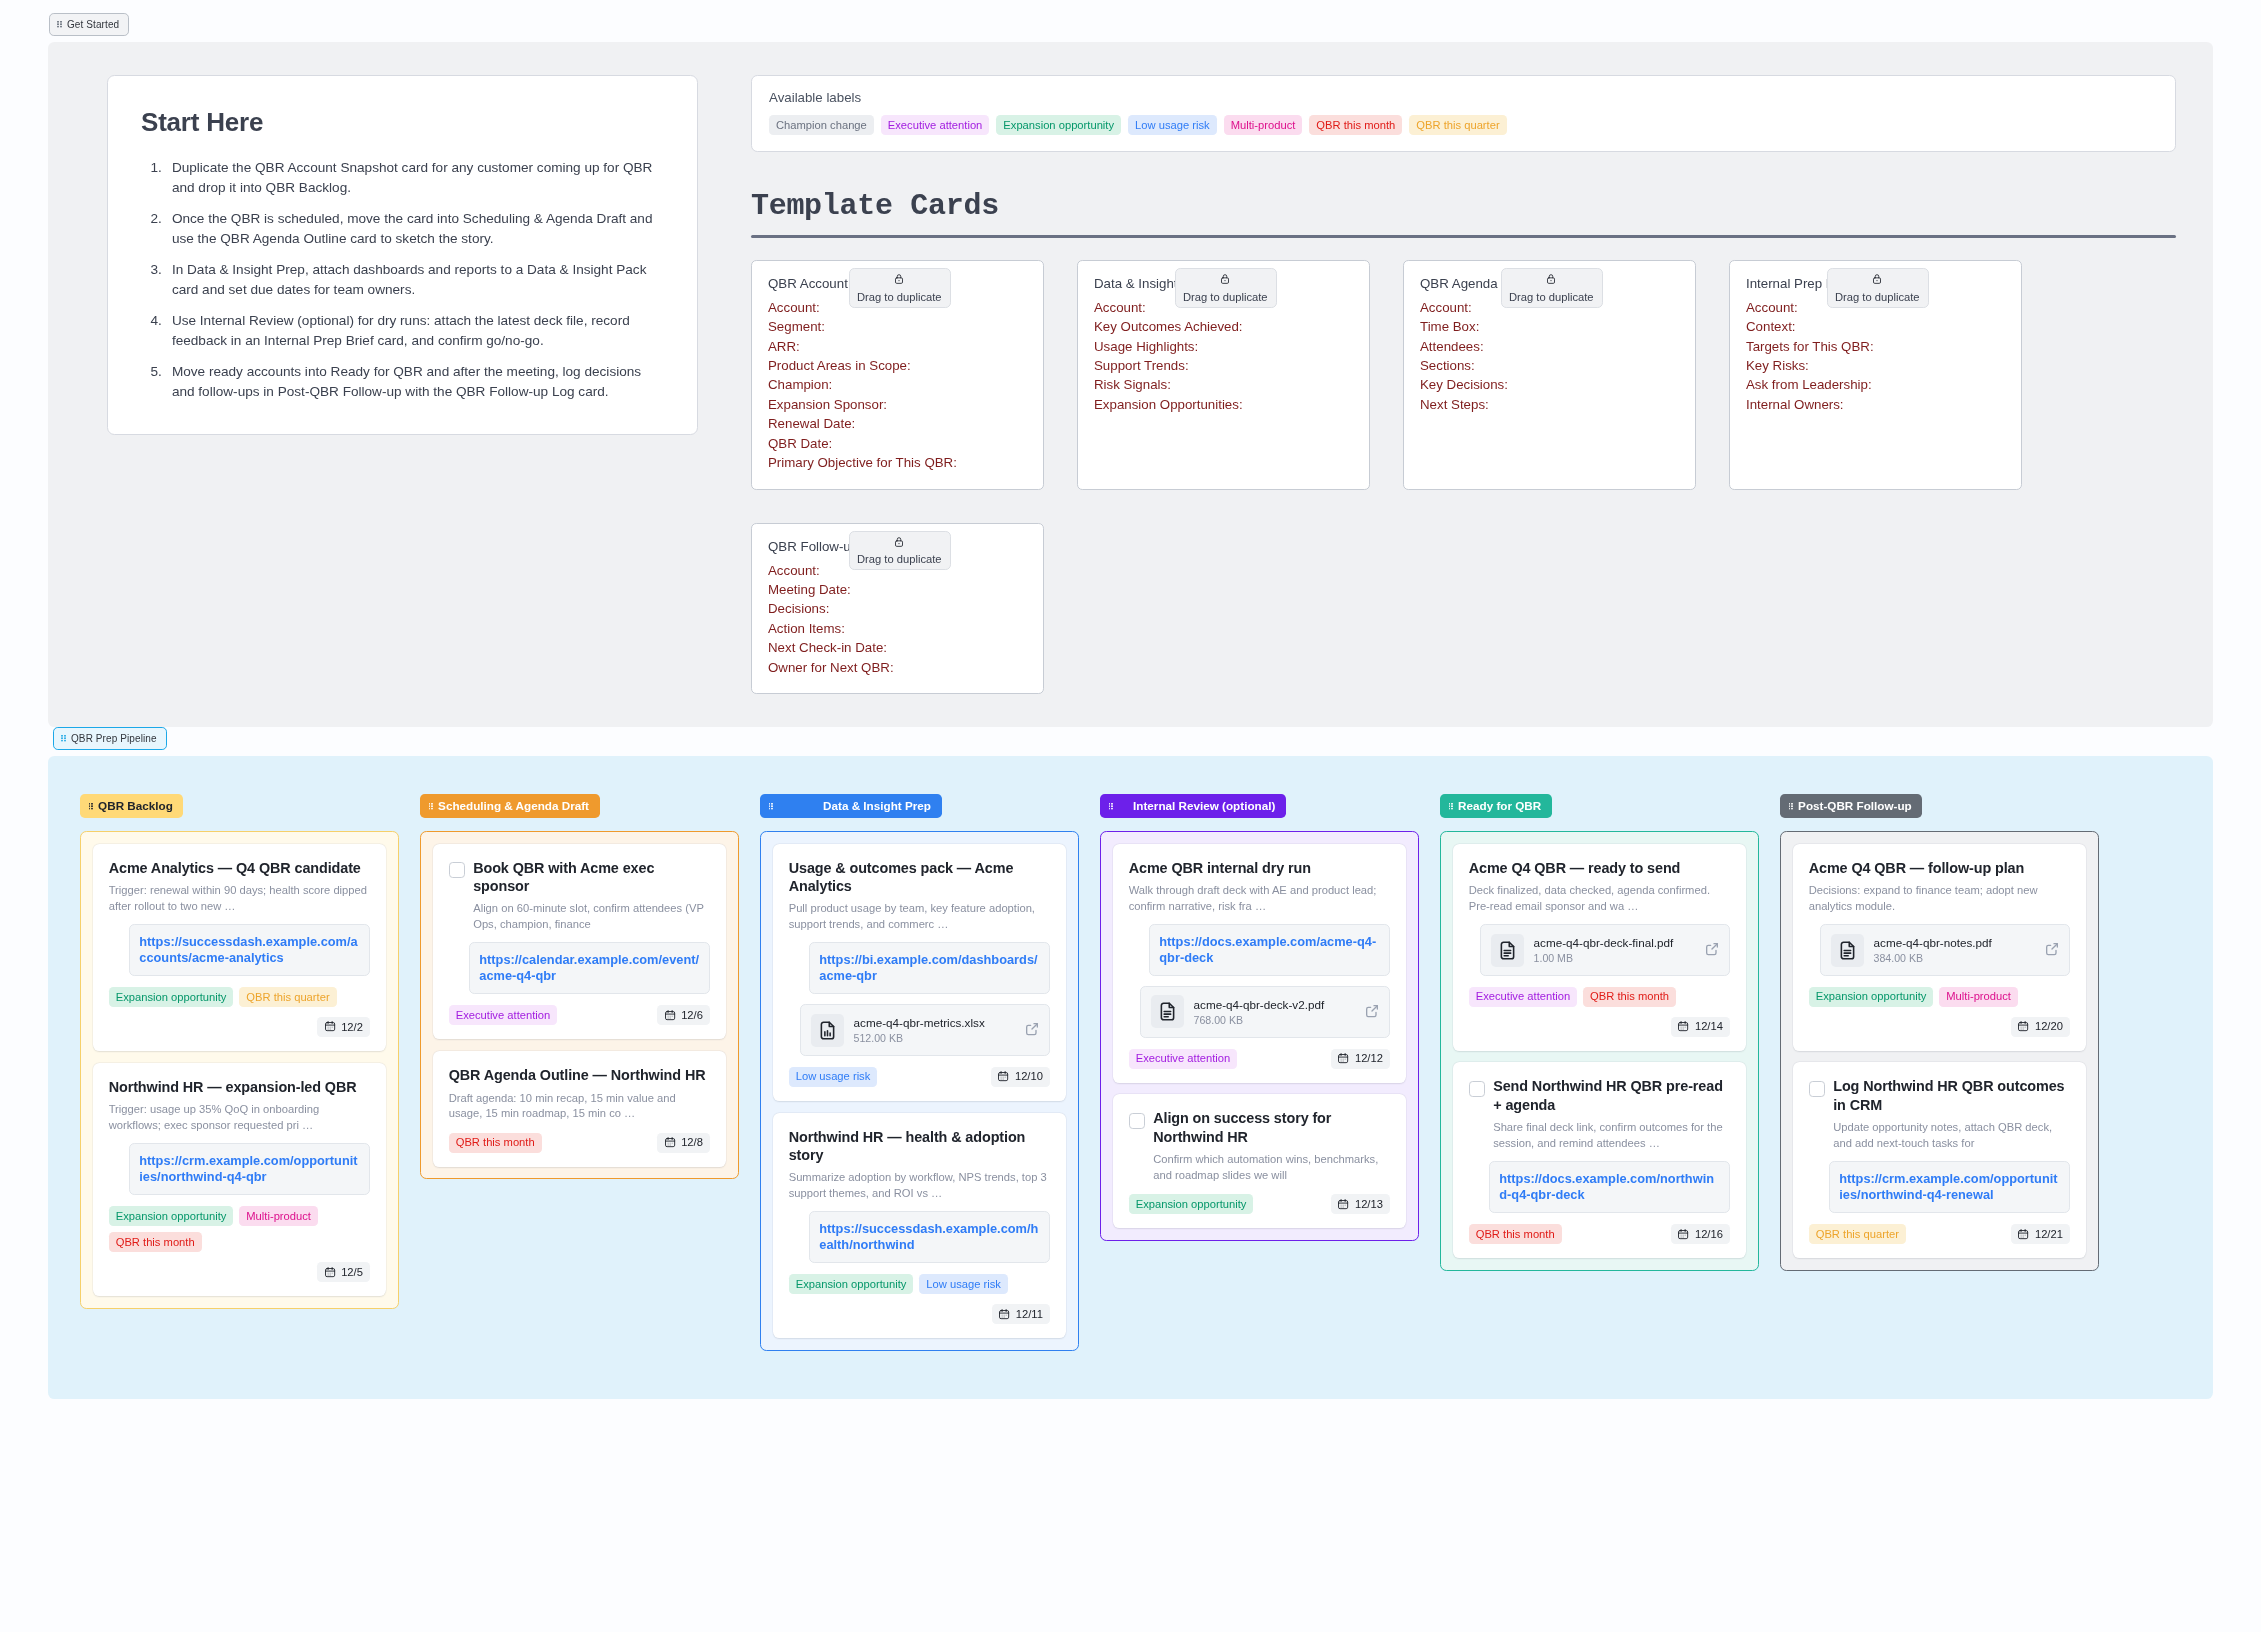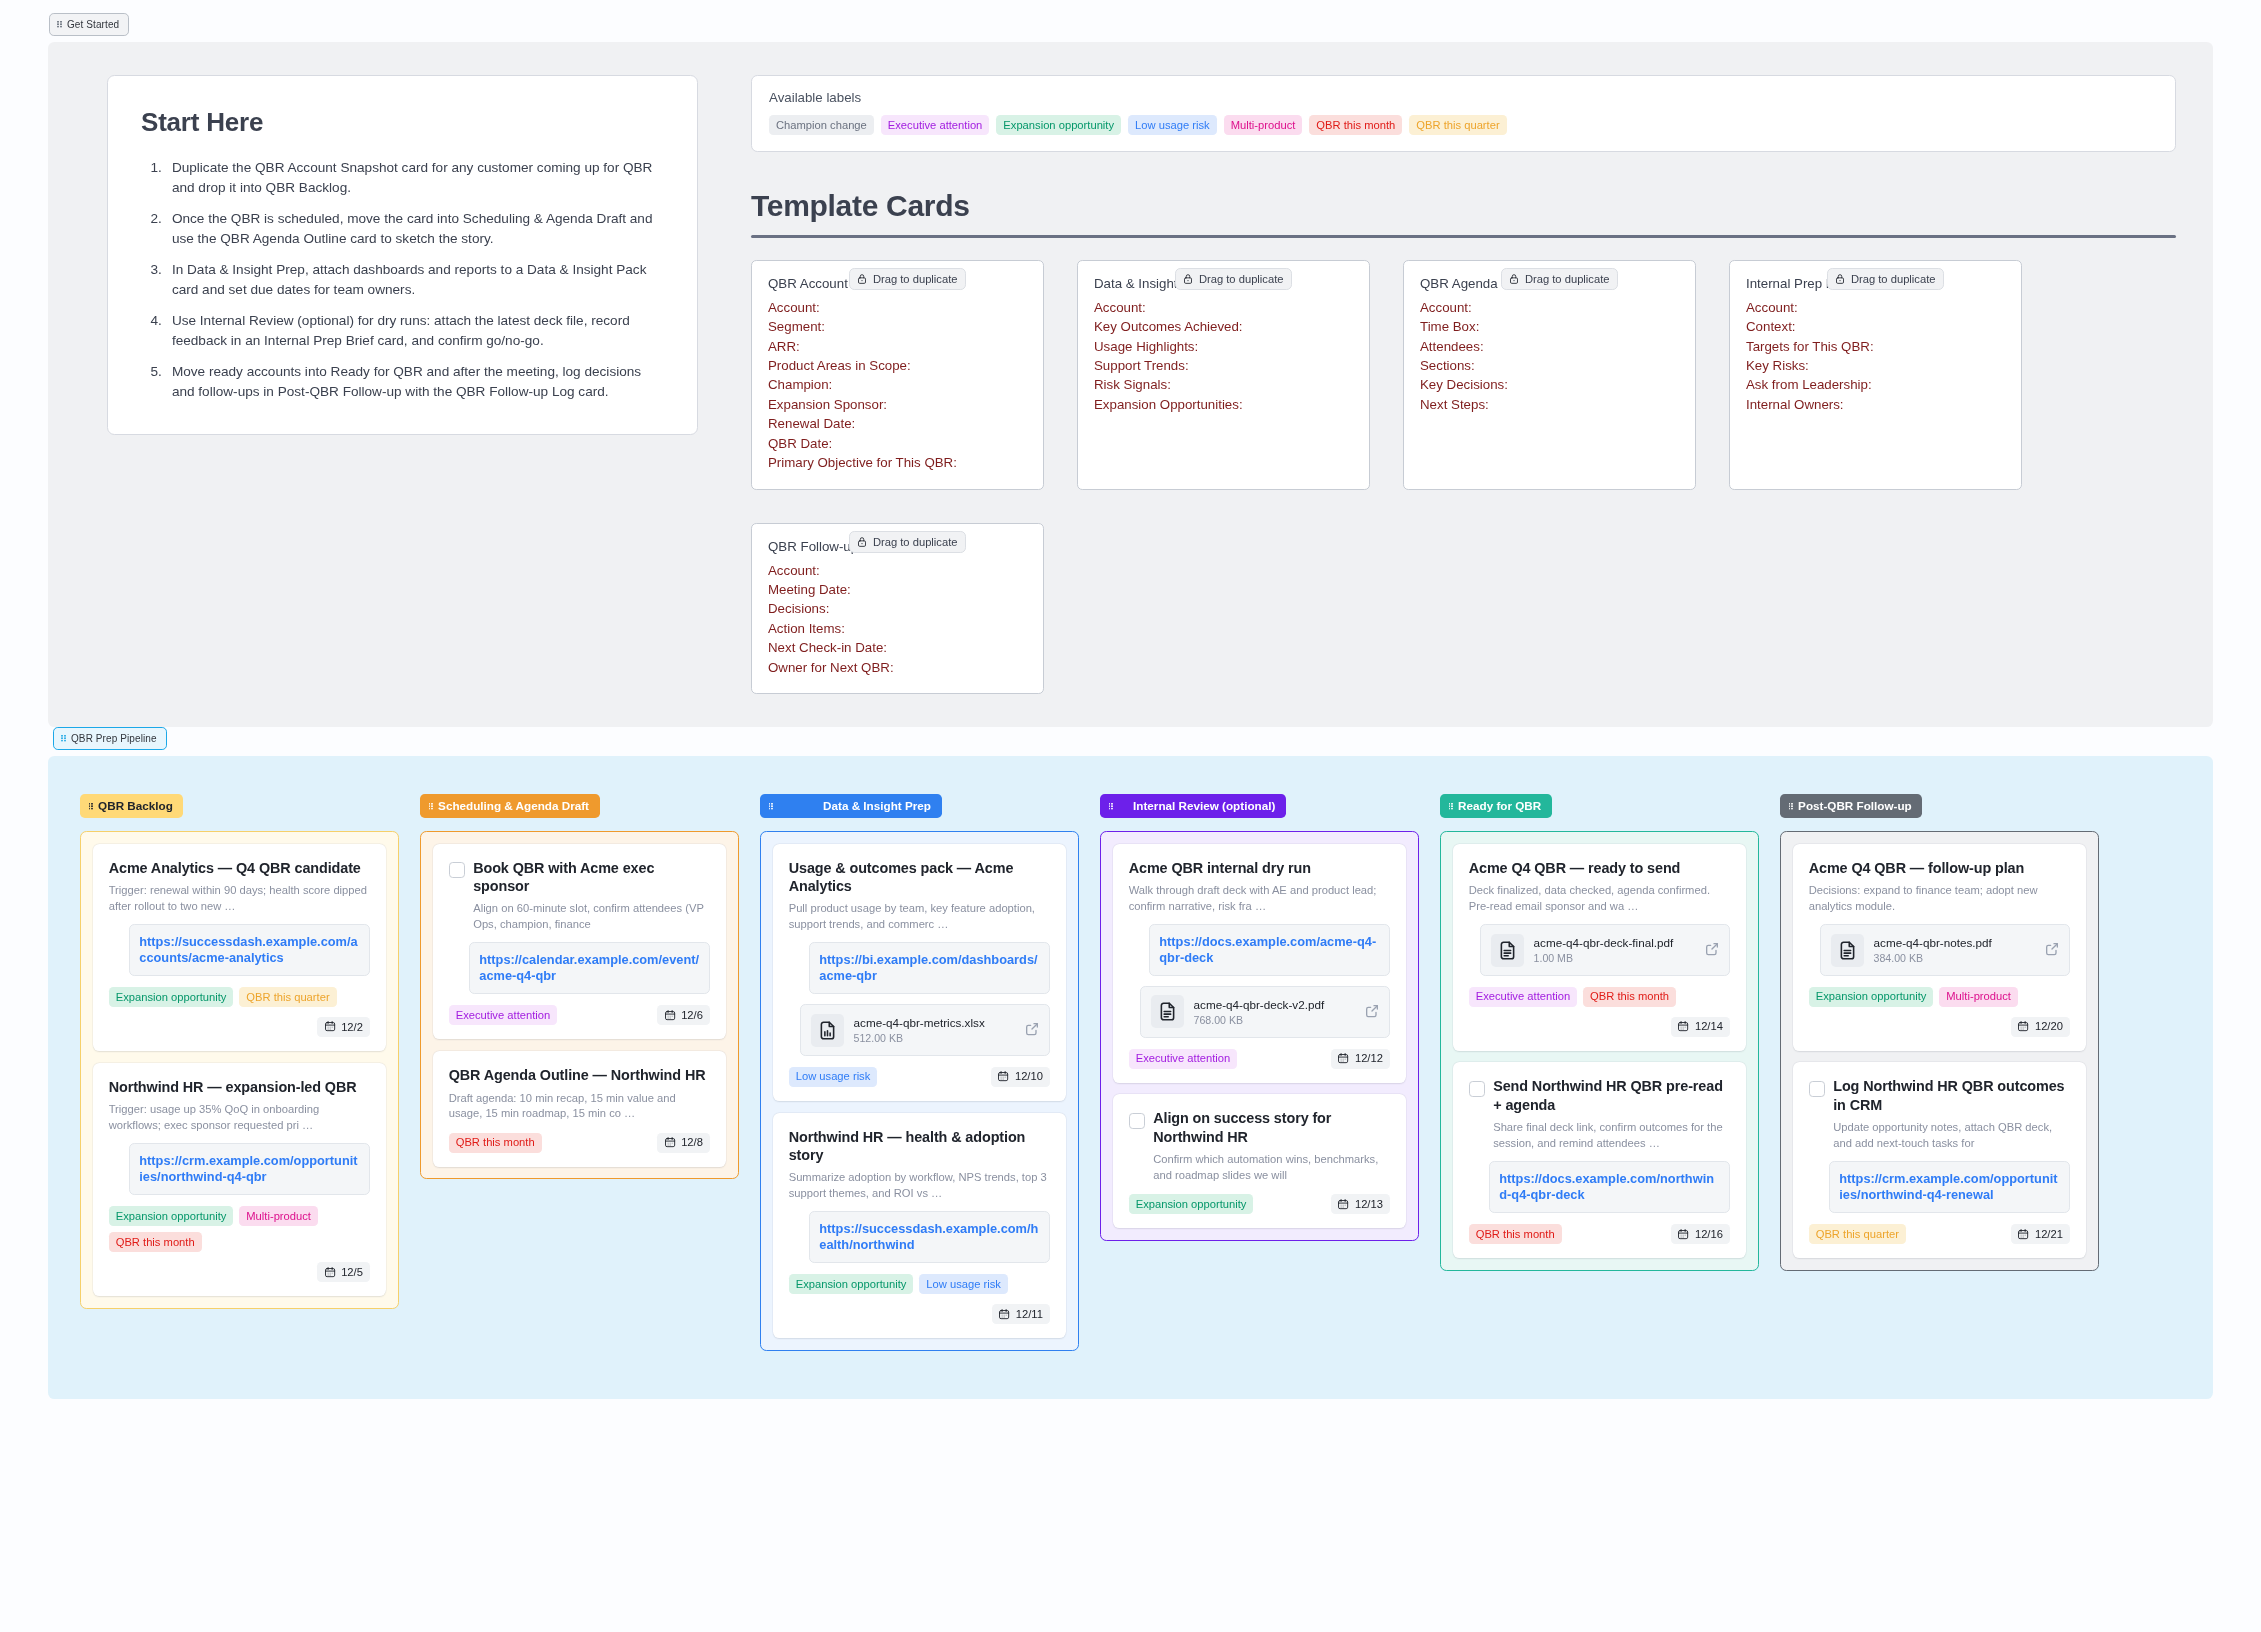--- a/index.html
+++ b/index.html
@@ -117,20 +117,21 @@
     line-height: 1.1;
   }
 
   
   .tmpl-title {
     font-size: 30px;
     font-weight: 700;
     color: #3b414f;
     letter-spacing: -0.3px;
     margin: 37px 0 0 0;
+    font-family: Liberation Mono, monospace;
   }
   .tmpl-rule {
     height: 2.7px;
     background: #6a7183;
     border-radius: 1.6px;
     margin: 11.7px 0 22.3px 0;
   }
   .tmpl-grid { display: flex; flex-wrap: wrap; gap: 33px 33px; }
 
   .tmpl-card {
@@ -161,20 +162,21 @@
     display: inline-flex;
     align-items: center;
     gap: 5.9px;
     background: #f1f2f4;
     border: 0.8px solid #dcdfe4;
     border-radius: 5.3px;
     padding: 3.7px 8px 4.3px 7px;
     font-size: 11.2px;
     color: #3b414f;
     white-space: nowrap;
+    flex-direction: column;
   }
   .lock-ico { width: 10px; height: 11.7px; display: block; }
 
   
   .pipeline-wrap {
     margin: 6.4px 48px 21px 48px;
     background: #e0f2fb;
     border-radius: 6.4px;
     padding: 38px 32px 48px 32px;
     display: flex;

